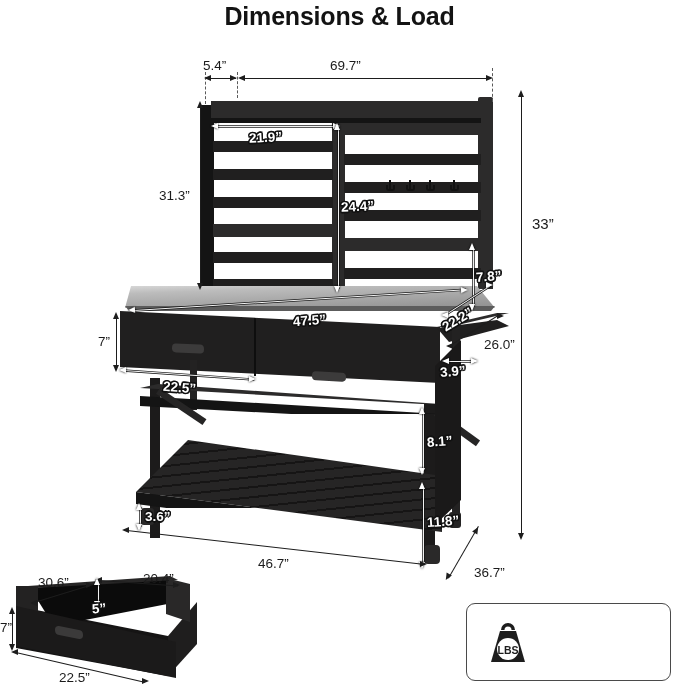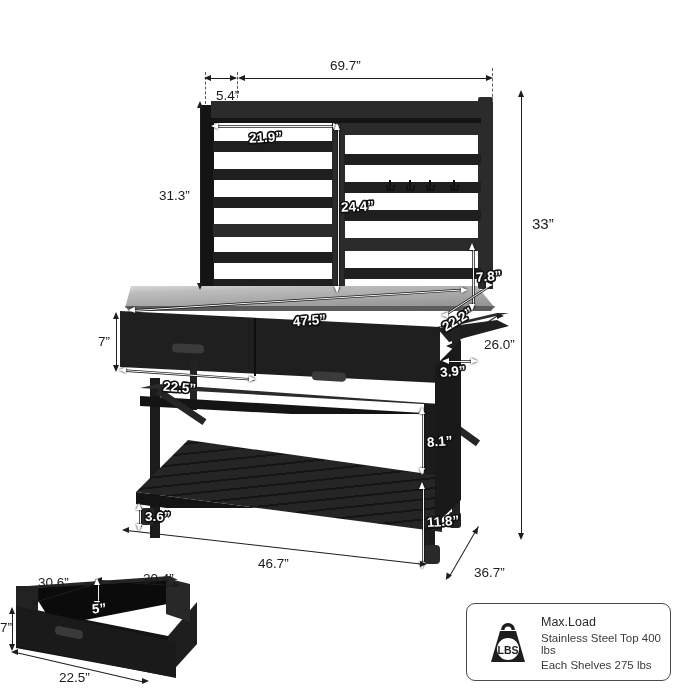--- a/index.html
+++ b/index.html
@@ -91,20 +91,21 @@
   #loadbox .l1 { font-size:12.5px; color:#2a2a2a; margin-bottom:3px; }
   #loadbox .l2, #loadbox .l3 { font-size:11.5px; color:#3a3a3a; margin-bottom:2.5px; }
 
   .wicon { position:absolute; left:16px; top:14px; width:50px; height:50px; }
 </style>
 </head>
 <body>
 
 <div id="root">
 
+  <div class="title">Dimensions &amp; Load</div>
 
   <div class="abs" style="left:0;top:0;width:679px;height:600px;">
 
     <div class="abs" style="left:201px;top:97px;width:292px;height:208px;">
 
       <div class="abs wood-d" style="left:0;top:8px;width:13px;height:192px;"></div>
 
       <div class="abs wood-l" style="left:277px;top:0px;width:15px;height:192px;border-radius:2px 2px 0 0;"></div>
 
       <div class="abs wood-l" style="left:10px;top:4px;width:270px;height:17px;"></div>
@@ -177,21 +178,21 @@
 
     <div class="abs" style="left:435px;top:340px;width:26px;height:185px;background:#1a1919;
                 clip-path: polygon(0 26px, 26px 0, 26px 160px, 0 185px);"></div>
   </div>
 
   <div class="dash-v" style="left:205px;top:72px;height:32px;"></div>
   <div class="dash-v" style="left:237px;top:72px;height:26px;"></div>
   <div class="ln h" style="left:206px;top:78px;width:30px;"></div>
   <div class="arrow left" style="left:204px;top:74.5px;"></div>
   <div class="arrow right" style="left:230px;top:74.5px;"></div>
-  <div class="dim" style="left:216px;top:58px;margin-top:30px;">5.4”</div>
+  <div class="dim" style="left:203px;top:58px;">5.4”</div>
 
   <div class="dash-v" style="left:492px;top:68px;height:34px;"></div>
   <div class="ln h" style="left:240px;top:78px;width:250px;"></div>
   <div class="arrow left" style="left:238px;top:74.5px;"></div>
   <div class="arrow right" style="left:486px;top:74.5px;"></div>
   <div class="dim" style="left:330px;top:58px;">69.7”</div>
 
   <div class="ln v" style="left:200px;top:105px;height:180px;"></div>
   <div class="arrow up" style="left:196.5px;top:101px;"></div>
   <div class="arrow down" style="left:196.5px;top:283px;"></div>
@@ -322,20 +323,15 @@
     <div class="dim" style="left:59px;top:110px;">22.5”</div>
   </div>
 
   <div id="loadbox">
     <svg class="wicon" viewBox="0 0 50 50">
       <path d="M25 5 a7 7 0 0 0 -7 7 h3.5 a3.5 3.5 0 0 1 7 0 h3.5 a7 7 0 0 0 -7 -7 z" fill="#1d1d1d"></path>
       <path d="M17 13 L33 13 L42 44 L8 44 Z" fill="#1d1d1d"></path>
       <circle cx="25" cy="31" r="11" fill="#ffffff"></circle>
       <text x="25" y="35.5" font-family="Liberation Sans, sans-serif" font-size="10.5" font-weight="bold" fill="#1d1d1d" text-anchor="middle">LBS</text>
     </svg>
-    <div class="lines">
-      <div class="l1">Max.Load</div>
-      <div class="l2">Stainless Steel Top 400 lbs</div>
-      <div class="l3">Each Shelves 275 lbs</div>
-    </div>
   </div>
 
 </div>
 
 </body></html>

